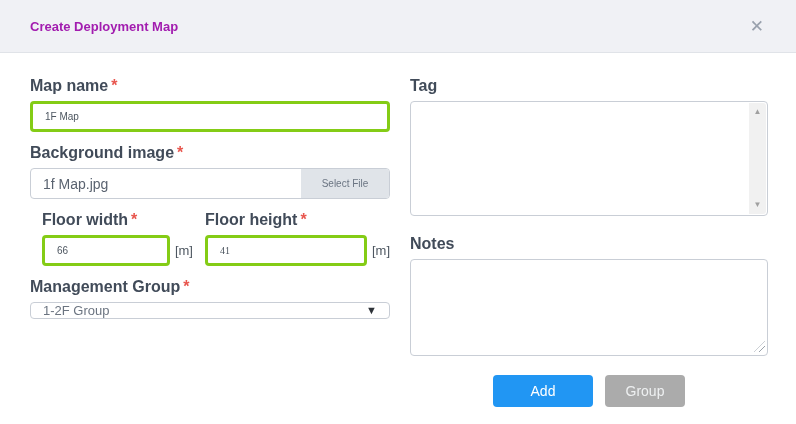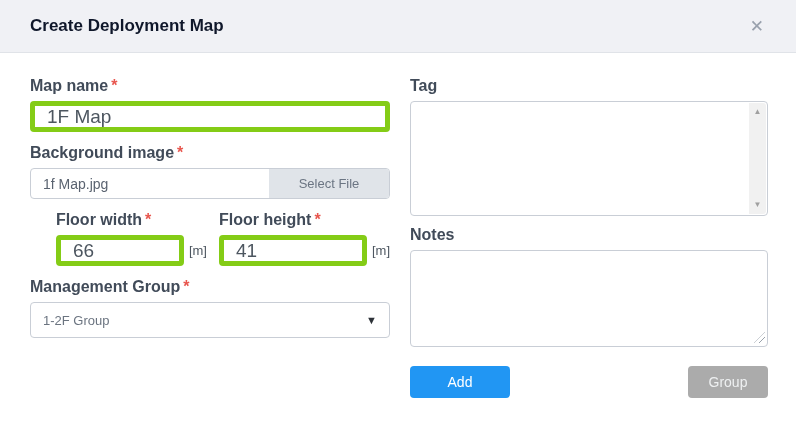--- a/index.html
+++ b/index.html
@@ -6,50 +6,50 @@
   html,body { margin:0; padding:0; background:#fff; }
   body { font-family:"Liberation Sans", sans-serif; }
 
   .modal { width:796px; height:424px; background:#ffffff; overflow:hidden; }
 
   .modal-header {
     height:53px; background:#f0f1f5; border-bottom:1px solid #e0e3e8;
     display:flex; align-items:center; justify-content:space-between;
     padding:0 30px;
   }
-  .modal-title { font-size:17px; font-weight:bold; color:#0f172a; }
+  .modal-title { font-size:13px; font-weight:bold; color:#a21caf; }
   .close-btn { color:#99a1ad; font-size:17px; line-height:1; cursor:pointer; padding:2px; }
 
   .modal-body { display:flex; gap:20px; padding:24px 28px 0 30px; }
   .col-left  { width:360px; flex:none; }
   .col-right { flex:1; min-width:0; }
 
   .field { margin-bottom:12px; }
   .field-label { font-size:16px; font-weight:bold; color:#414b59; margin-bottom:6px; }
   .req { color:#e8564e; margin-left:3px; font-weight:bold; }
 
   .text-input {
-    width:100%; height:31px; border:5px solid #84cc16; border-radius:4px;
-    padding:0 12px; font-size:19px; color:#4d5660; font-family:inherit;
+    width:100%; height:31px; border:3px solid #84cc16; border-radius:4px;
+    padding:0 12px; font-size:10px; color:#4d5660; font-family:inherit;
     outline:none; background:#fff;
   }
 
   .file-box { display:flex; border:1px solid #c9ced6; border-radius:4px; overflow:hidden; height:31px; background:#fff; }
   .file-name { flex:1; display:flex; align-items:center; padding:0 12px; font-size:14px; color:#5a6370; }
-  .file-btn  { width:120px; flex:none; background:#e0e4e9; color:#6b7583; font-size:13px;
+  .file-btn  { width:88px; flex:none; background:#e0e4e9; color:#6b7583; font-size:10px;
                display:flex; align-items:center; justify-content:center; cursor:pointer; }
 
   .row2 { display:flex; gap:12px;justify-content:flex-end; }
   .iu { display:flex; align-items:center; }
   .iu .text-input { width:128px; }
-  .iu .text-input.wide { width:148px; }
+  .iu .text-input.wide { width:162px;font-family:Liberation Serif, serif; }
   .unit { font-size:13px; color:#4d5660; margin-left:5px; white-space:nowrap; }
 
   .select-box {
-    height:36px; border:1px solid #c9ced6; border-radius:4px; background:#fff;
+    height:17px; border:1px solid #c9ced6; border-radius:4px; background:#fff;
     display:flex; align-items:center; justify-content:space-between;
     padding:0 12px; font-size:13px; color:#6b7480; cursor:pointer;
   }
   .dd-arrow { color:#2d3238; font-size:11px; line-height:1; }
 
   .tag-box { position:relative; height:115px; border:1px solid #c9ced6; border-radius:4px; background:#fff; }
   .scrollbar {
     position:absolute; top:1px; right:1px; bottom:1px; width:17px; background:#f1f1f1;
     display:flex; flex-direction:column; justify-content:space-between; align-items:center;
     border-radius:0 3px 3px 0;
@@ -62,21 +62,21 @@
     resize:none; outline:none; font-family:inherit; font-size:13px; color:#4d5660;
     padding:6px 10px; display:block;
   }
   .grip {
     position:absolute; right:3px; bottom:4px; width:11px; height:11px;
     background:repeating-linear-gradient(135deg, transparent 0 3px, #9aa2ab 3px 4px);
     clip-path:polygon(100% 0, 100% 100%, 0 100%);
     cursor:nwse-resize;
   }
 
-  .btn-row { display:flex; justify-content:space-between; gap:12px; margin-top:19px; }
+  .btn-row { display:flex; justify-content:center; gap:12px; margin-top:19px; }
   .btn { height:32px; border:none; border-radius:4px; font-size:14px; font-family:inherit; cursor:pointer; }
   .btn-add    { width:100px; background:#2196f3; color:#ffffff; }
   .btn-cancel { width:80px;  background:#ababab; color:#eef0f1; }
 </style>
 </head>
 <body>
 
 <div class="modal">
 
   <div class="modal-header">
@@ -135,21 +135,21 @@
         <div class="select-box">
           <span>1-2F Group</span>
           <span class="dd-arrow">▼</span>
         </div>
       </div>
 
     </div>
 
     <div class="col-right">
 
-      <div class="field" style="margin-bottom:10px;">
+      <div class="field" style="margin-bottom:19px;">
         <div class="field-label">Tag</div>
         <div class="tag-box">
           <div class="scrollbar">
             <span class="scroll-arrow">▲</span>
             <span class="scroll-arrow">▼</span>
           </div>
         </div>
       </div>
 
       <div class="field" style="margin-bottom:0;">

